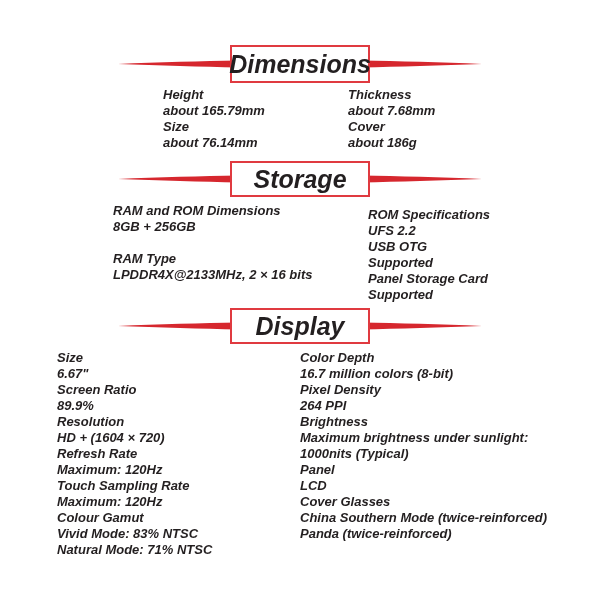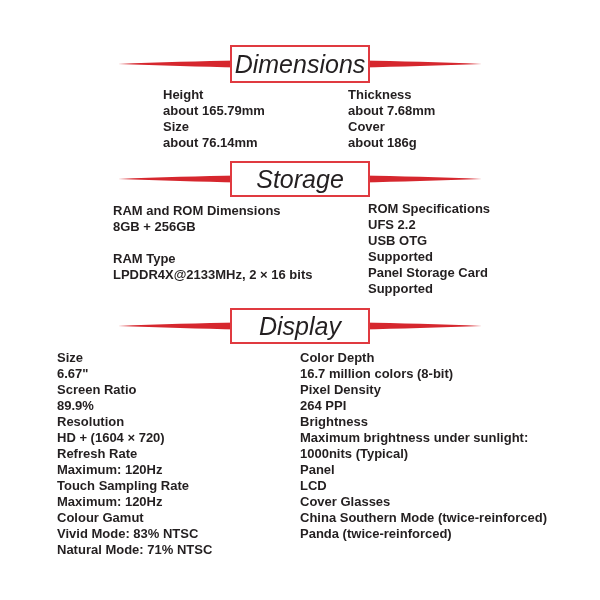--- a/index.html
+++ b/index.html
@@ -15,39 +15,39 @@
   .banner .ribbon{position:absolute;left:118px;top:50%;transform:translateY(-50%);display:block;}
   .title-box{
     position:absolute;left:50%;top:0;transform:translateX(-50%);
     width:140px;height:100%;
     background:#ffffff;border:2px solid #e03a40;
     box-sizing:border-box;
     display:flex;align-items:center;justify-content:center;
     z-index:2;
   }
   .title{
-    font-weight:normal;font-style:italic;
+    font-weight:bold;font-style:italic;
     font-size:25px;color:#231f20;letter-spacing:0px;
     white-space:nowrap;
   }
   .banner-dimensions{top:45px;height:38px;}
   .banner-storage{top:161px;height:36px;}
   .banner-display{top:308px;height:36px;}
 
   
   .col{position:absolute;}
   .spec-line{
-    font-weight:bold;
+    font-weight:bold;font-style:italic;
     font-size:13px;line-height:16px;min-height:16px;
     color:#231f20;white-space:nowrap;
   }
   .dim-left{top:87px;left:163px;}
   .dim-right{top:87px;left:348px;}
   .sto-left{top:203px;left:113px;}
-  .sto-right{top:201px;left:368px;}
+  .sto-right{top:207px;left:368px;}
   .dis-left{top:350px;left:57px;}
   .dis-right{top:350px;left:300px;}
 </style>
 </head>
 <body>
 
 <div class="page">
 
   <div class="banner banner-dimensions">
     <svg class="ribbon" width="364" height="13" viewBox="0 0 364 13">

